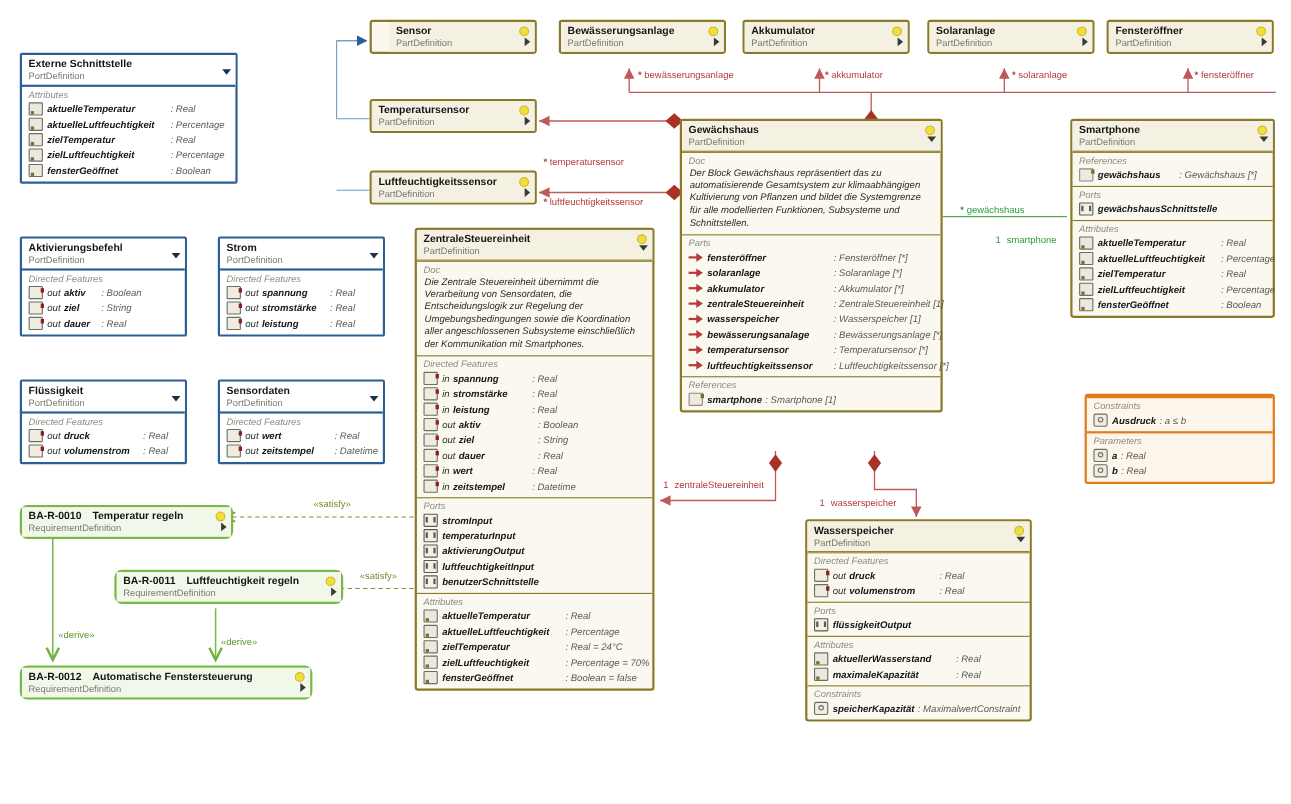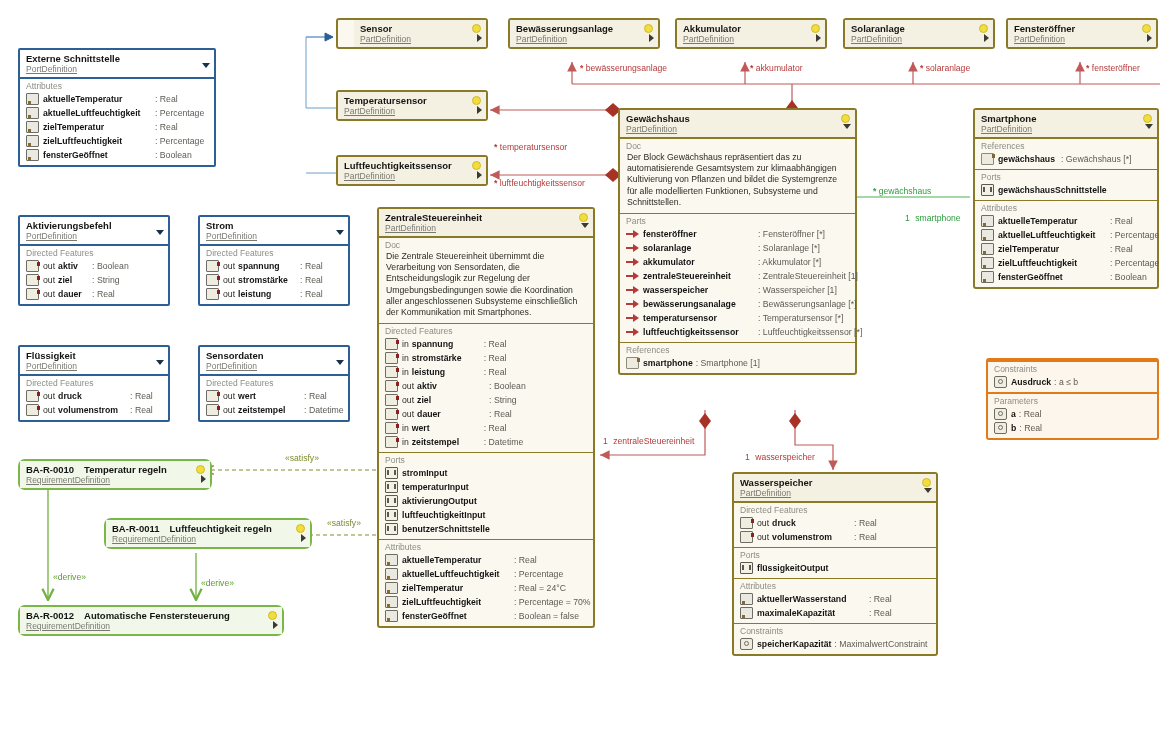--- a/index.html
+++ b/index.html
@@ -12,22 +12,22 @@
     position:relative;
     overflow:hidden;
   }
   #canvas{position:absolute;left:0;top:0;width:1174px;height:731px;}
   svg.links{position:absolute;left:0;top:0;width:1174px;height:731px;pointer-events:none;}
 
   
   .node{position:absolute;box-sizing:border-box;background:#fbf9f0;}
   .node .hdr{position:relative;padding:3px 16px 3px 6px;}
   .node .title{font-weight:bold;font-size:9.5px;line-height:11px;color:#141414;white-space:nowrap;}
-  .node .kind{font-size:8.5px;line-height:10px;color:#7a7a72;text-decoration:underline;}
-  .node .sect{border-top:1px solid #8a7a28;padding:2px 4px 3px 4px;}
+  .node .kind{font-size:8.5px;line-height:10px;color:#7a7a72;}
+  .node .sect{border-top:1px solid #8a7a28;padding:2px 4px 3px 4px;font-style:italic;}
   .sectlabel{font-size:8.5px;color:#8d8d85;line-height:11px;padding-left:2px;}
   .row{display:flex;align-items:center;line-height:12px;padding:1px 0 1px 2px;white-space:nowrap;font-size:8.7px;}
   .row .nm{font-weight:bold;color:#141414;}
   .row .ty{color:#5b5b55;}
   .row .pre{color:#2c2c28;margin-right:3px;}
   .doc{font-size:8.7px;line-height:11.2px;color:#2b2b26;padding:0 4px 2px 3px;}
 
   
   .pad{display:inline-block;}
 
@@ -428,21 +428,21 @@
       <div class="title">Smartphone</div>
       <div class="kind">PartDefinition</div>
       <div class="dot"></div>
       <div class="caret"></div>
     </div>
     <div class="sect">
       <div class="sectlabel">References</div>
       <div class="row">
           <span class="gi gi-ref"></span>
           <span class="nm">gewächshaus</span>
-          <span class="ty" style="margin-left:6px">: Gewächshaus [*]</span>
+          <span class="ty" style="margin-left:17px">: Gewächshaus [*]</span>
         </div>
     </div>
     <div class="sect">
       <div class="sectlabel">Ports</div>
       <div class="row">
           <span class="gi gi-port"></span>
           <span class="nm">gewächshausSchnittstelle</span>
         </div>
     </div>
     <div class="sect">

